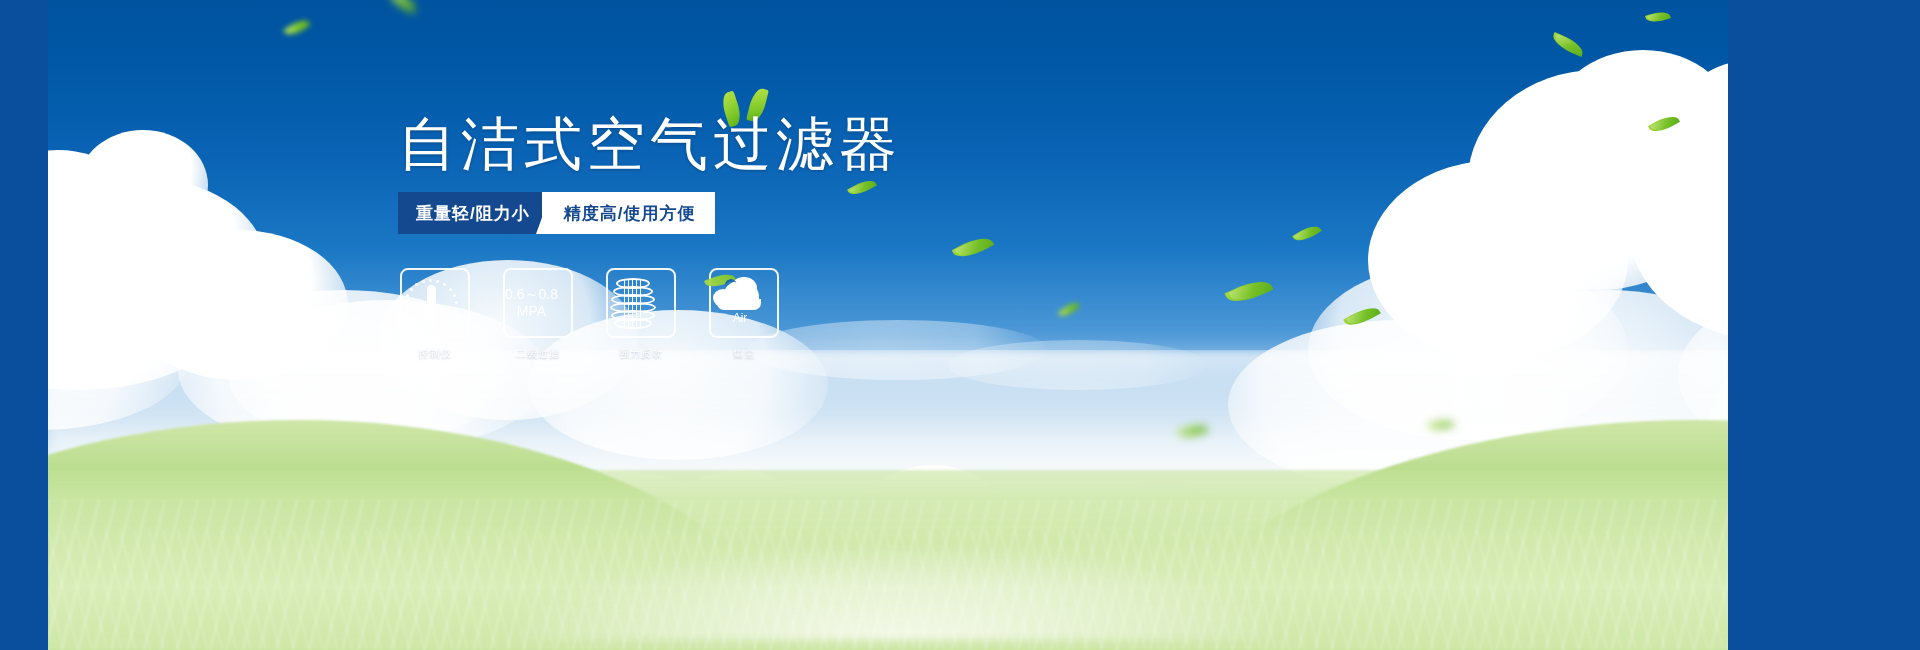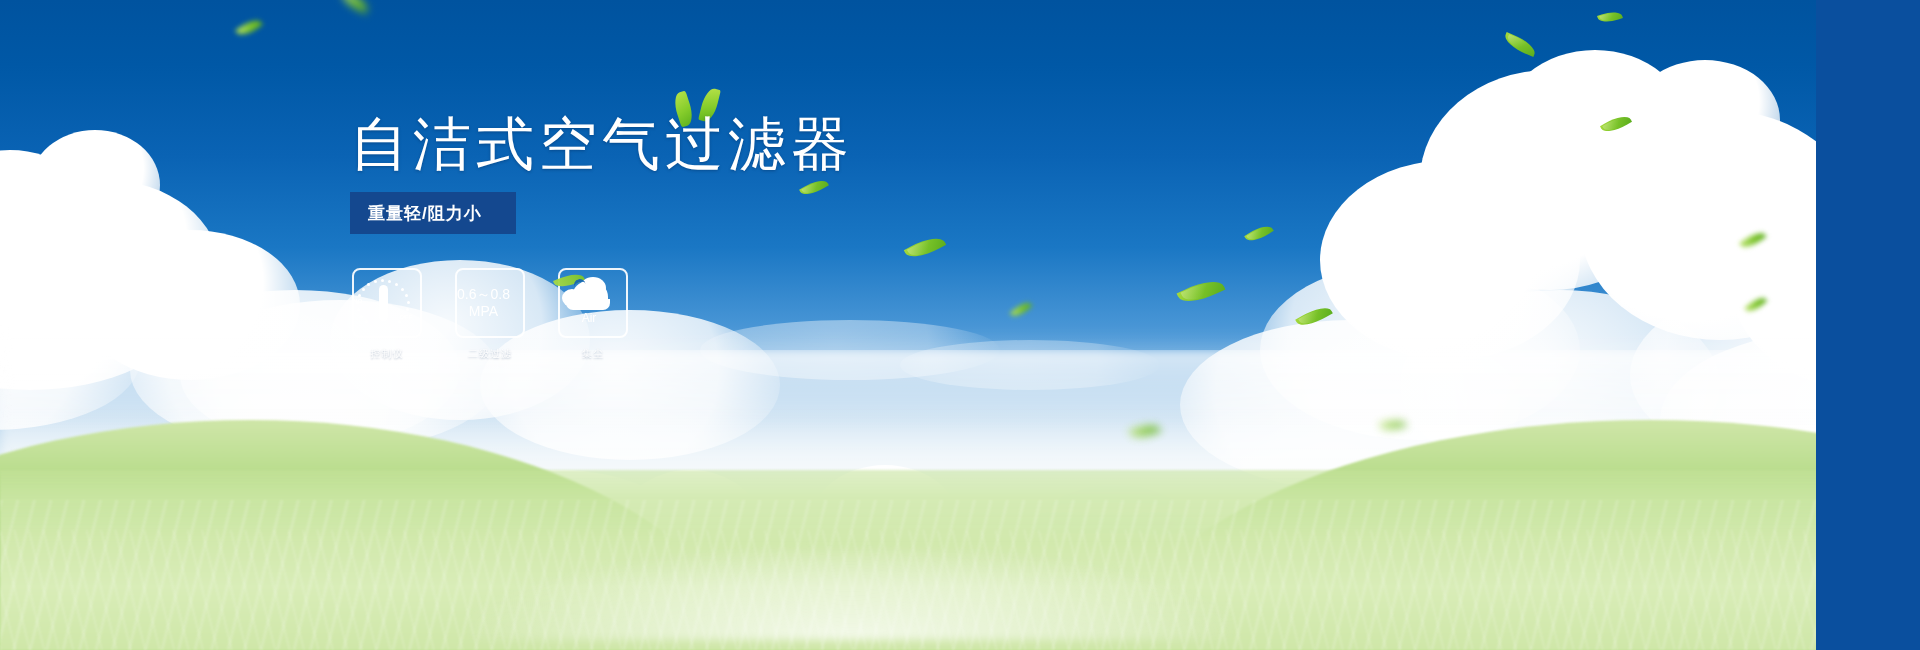--- a/index.html
+++ b/index.html
@@ -1,22 +1,23 @@
 <!DOCTYPE html>
 <html><head>
 <meta charset="utf-8">
 <style>
   html,body{margin:0;padding:0;background:#0a4f9e;}
   body{font-family:"Liberation Sans","DejaVu Sans",sans-serif;}
 
   #banner{
     position:relative;
-    width:1816px;height:650px;
+    width:1680px;height:650px;
     overflow:hidden;
     background:#14532d;
+    margin-left:48px;
   }
 
   
   .sky{
     position:absolute;left:0;top:0;width:1920px;height:650px;
     background:linear-gradient(to bottom,
       #00539f 0%,
       #0058a6 10%,
       #0a63b4 24%,
       #1a77c4 38%,
@@ -314,20 +315,23 @@
     <div class="sprout">
       <div class="sl a"></div>
       <div class="sl b"></div>
     </div>
 
     <div class="title">自洁式空气过滤器</div>
 
     <div class="badges">
       <div class="badge badge-dark">
         <span class="badge-txt">重量轻/阻力小</span>
+      </div>
+      <div class="badge badge-light">
+        <span class="badge-txt">精度高/使用方便</span>
       </div>
     </div>
 
     <div class="features">
 
       <div class="feature">
         <div class="fbox">
           <div class="dial">
             <div class="dot" style="left:27px;top:3px;"></div>
             <div class="dot" style="left:20px;top:4px;"></div>
@@ -357,20 +361,34 @@
       <div class="feature">
         <div class="fbox">
           <div class="fbox-text">
             <div>0.6～0.8</div>
             <div>MPA</div>
           </div>
         </div>
         <div class="flabel">二级过滤</div>
       </div>
 
+      <div class="feature">
+        <div class="fbox">
+          <div class="coil">
+            <div class="ring" style="top:1px;width:30px;"></div>
+            <div class="ring" style="top:9px;width:36px;"></div>
+            <div class="ring" style="top:17px;width:40px;"></div>
+            <div class="ring" style="top:25px;width:42px;"></div>
+            <div class="ring" style="top:33px;width:40px;"></div>
+            <div class="ring" style="top:41px;width:34px;"></div>
+            <div class="stem"></div>
+          </div>
+        </div>
+        <div class="flabel">强力反吹</div>
+      </div>
 
 
       <div class="feature">
         <div class="fbox">
           <div class="airicon">
             <div class="ileaf"></div>
             <div class="c3"></div>
             <div class="c2"></div>
             <div class="c1"></div>
             <div class="base"></div>

